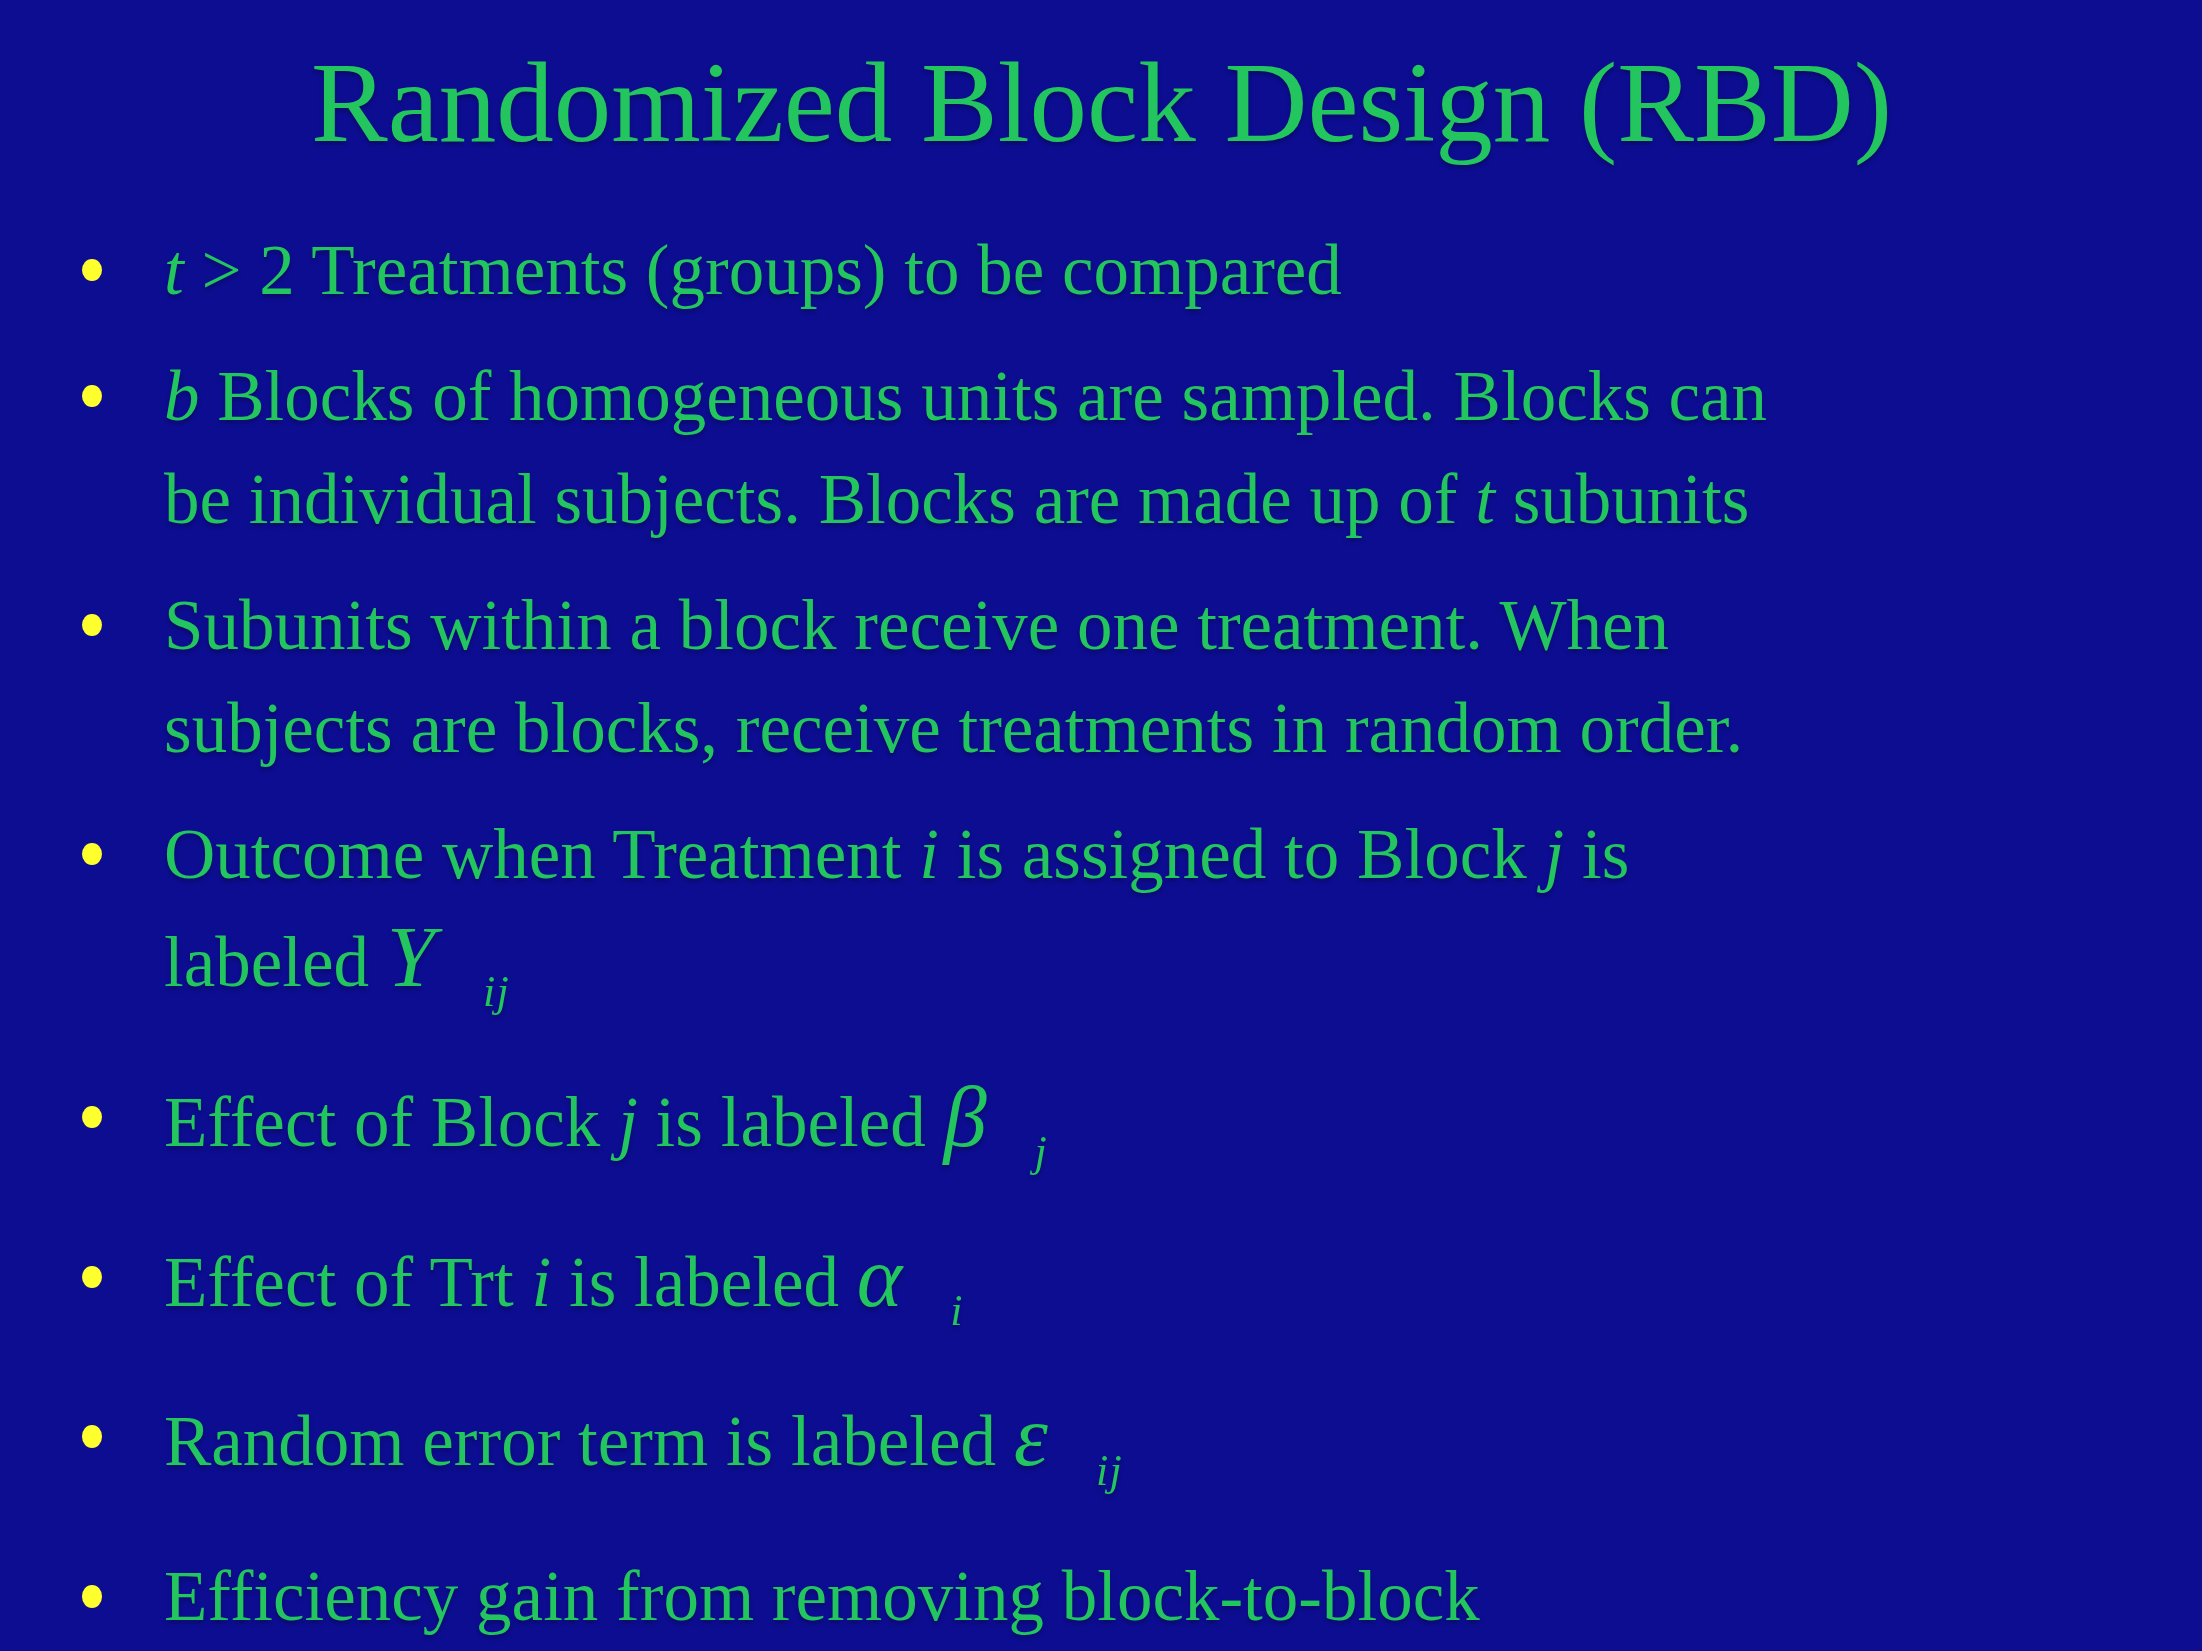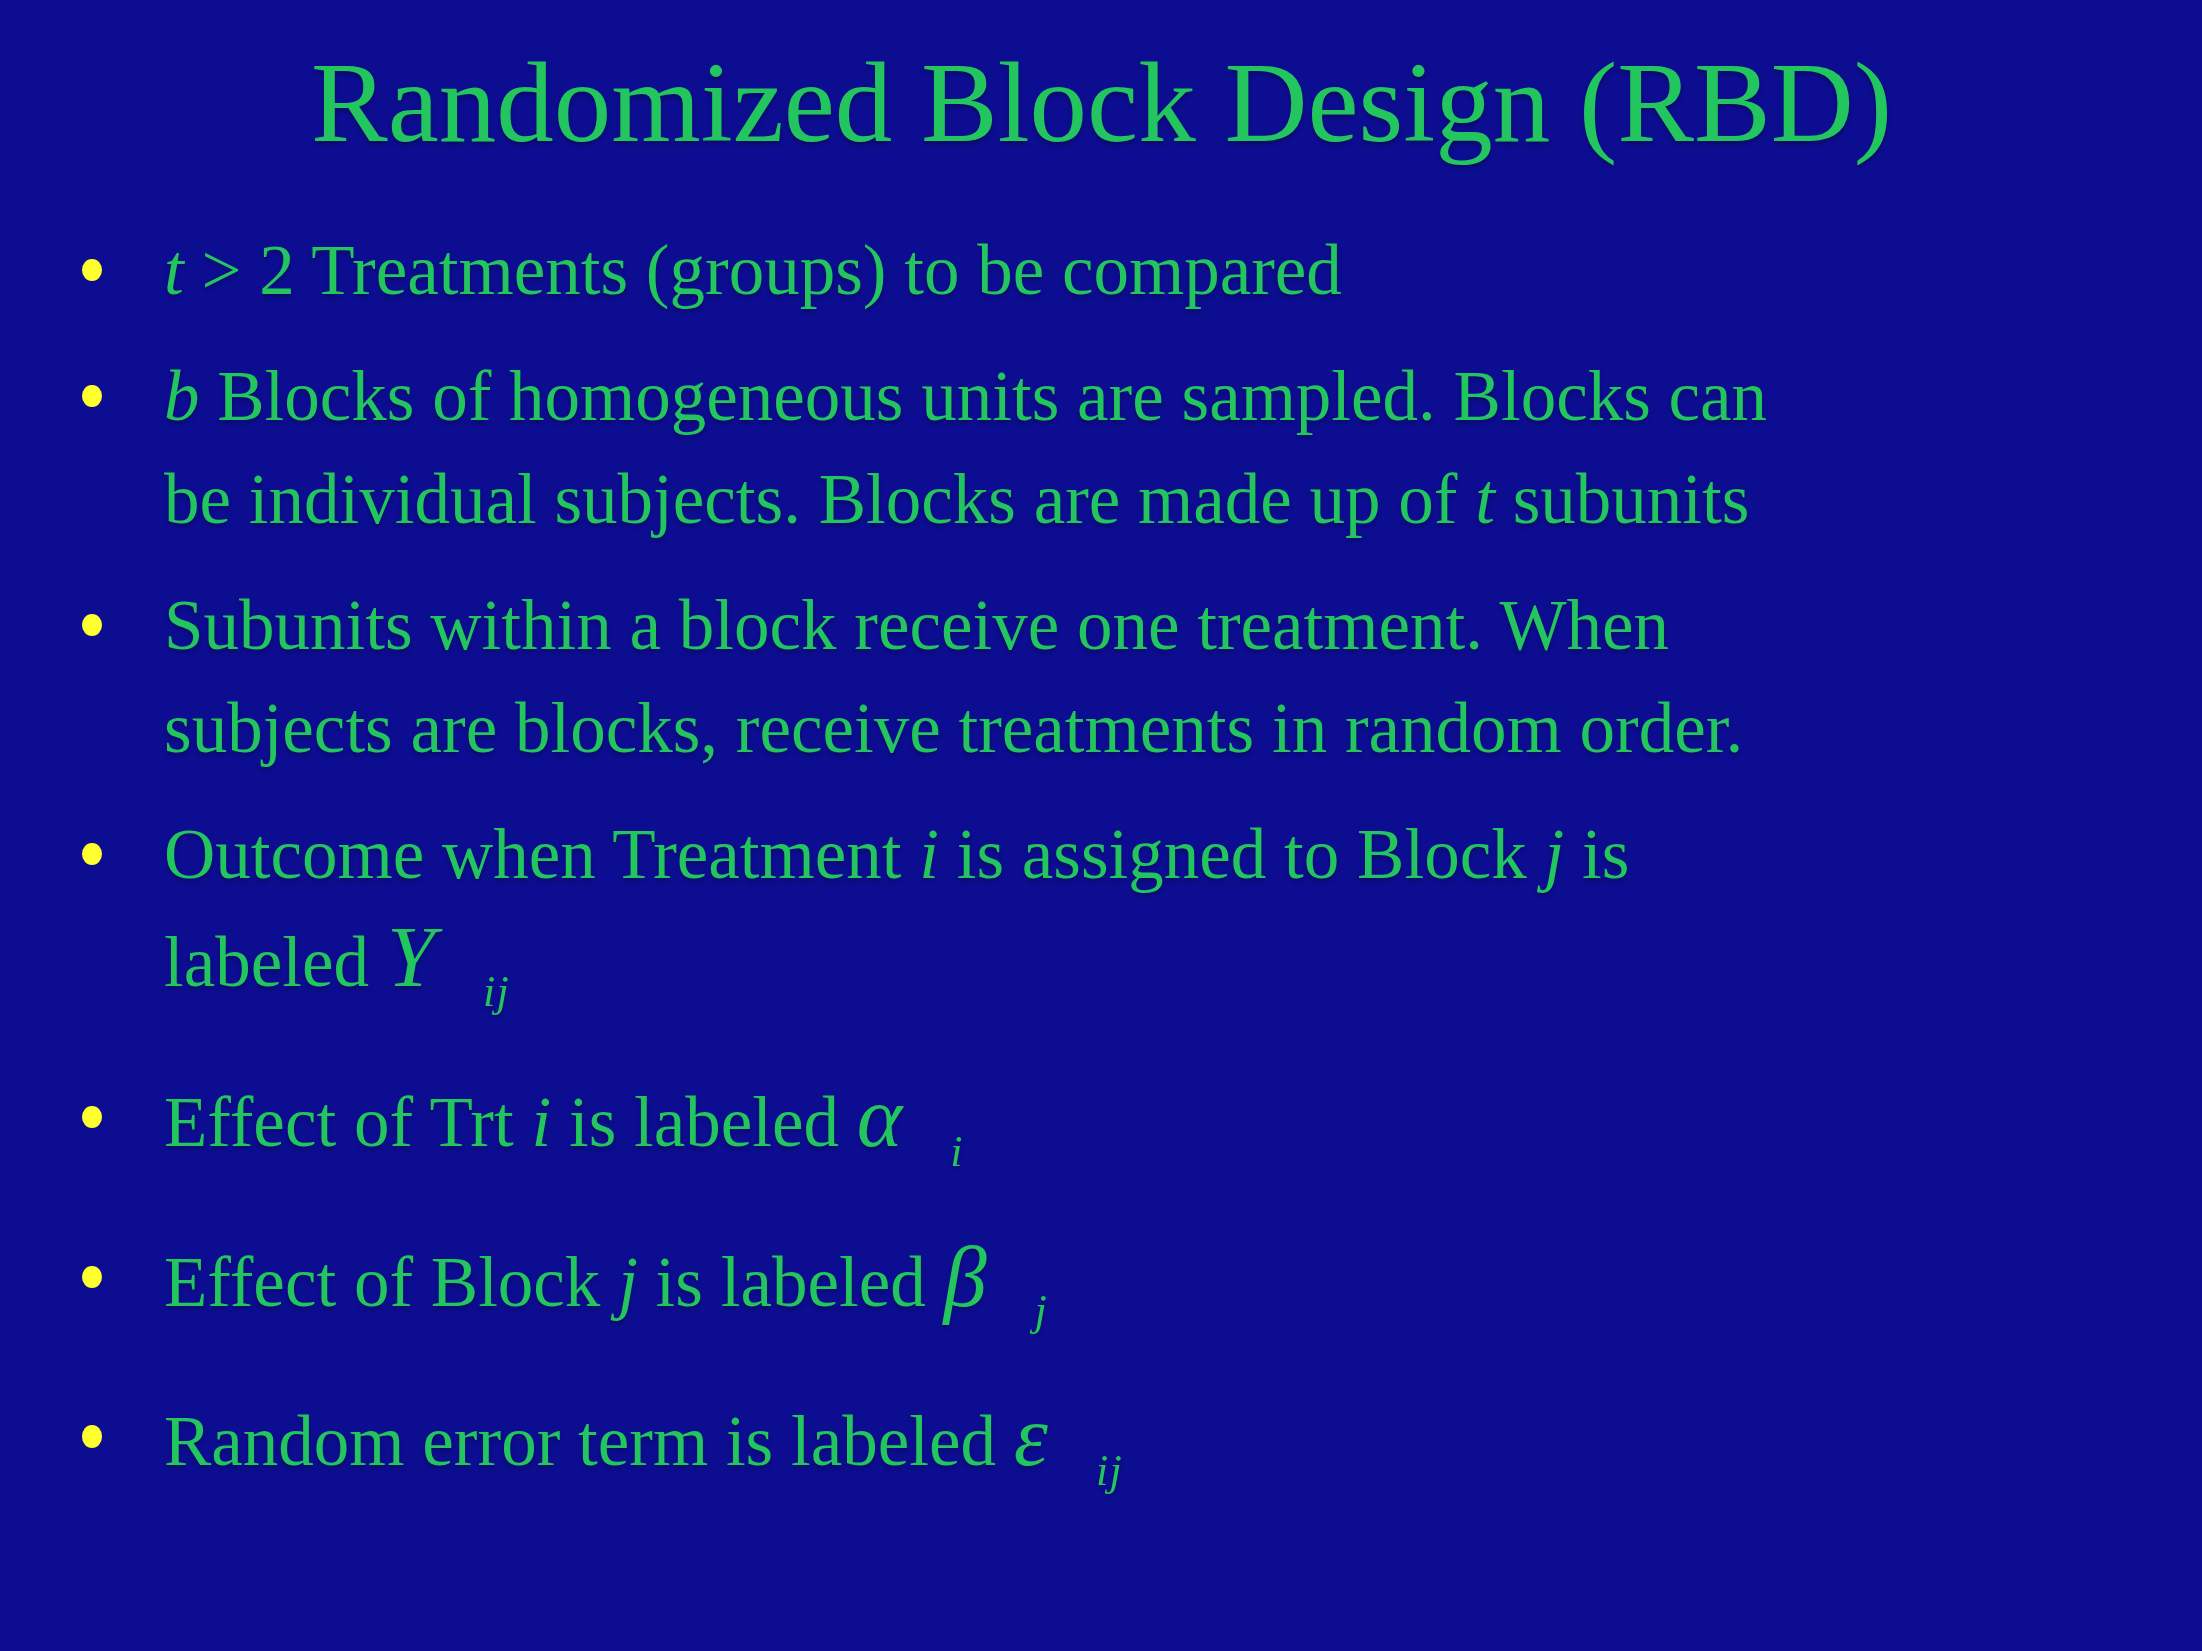--- a/index.html
+++ b/index.html
@@ -72,18 +72,19 @@
 </head>
 <body>
 
 <div class="slide" style="background: rgb(13, 13, 146); color: #22c55e;">
   <h1 class="slide-title">Randomized Block Design (RBD)</h1>
   <ul class="bullet-list" id="bullet-list">
       <li class="bullet-item"><span class="dot" style="background: rgb(255, 255, 46);"></span><span class="content"><span class="seg-i">t</span><span class="seg-n"> &gt; 2 Treatments (groups) to be compared</span></span></li>
       <li class="bullet-item"><span class="dot" style="background: rgb(255, 255, 46);"></span><span class="content"><span class="seg-i">b</span><span class="seg-n"> Blocks of homogeneous units are sampled. Blocks can</span><br><span class="seg-n">be individual subjects. Blocks are made up of </span><span class="seg-i">t</span><span class="seg-n"> subunits</span></span></li>
       <li class="bullet-item"><span class="dot" style="background: rgb(255, 255, 46);"></span><span class="content"><span class="seg-n">Subunits within a block receive one treatment. When</span><br><span class="seg-n">subjects are blocks, receive treatments in random order.</span></span></li>
       <li class="bullet-item"><span class="dot" style="background: rgb(255, 255, 46);"></span><span class="content"><span class="seg-n">Outcome when Treatment </span><span class="seg-i">i</span><span class="seg-n"> is assigned to Block </span><span class="seg-i">j</span><span class="seg-n"> is</span><br><span class="seg-n">labeled </span><span class="seg-v">Y</span><span class="seg-s">ij</span></span></li>
+      <li class="bullet-item"><span class="dot" style="background: rgb(255, 255, 46);"></span><span class="content"><span class="seg-n">Effect of Block </span><span class="seg-i">j</span><span class="seg-n"> is labeled </span><span class="seg-v">β</span><span class="seg-s">j</span></span></li>
       <li class="bullet-item"><span class="dot" style="background: rgb(255, 255, 46);"></span><span class="content"><span class="seg-n">Effect of Trt </span><span class="seg-i">i</span><span class="seg-n"> is labeled </span><span class="seg-v">α</span><span class="seg-s">i</span></span></li>
-      <li class="bullet-item"><span class="dot" style="background: rgb(255, 255, 46);"></span><span class="content"><span class="seg-n">Effect of Block </span><span class="seg-i">j</span><span class="seg-n"> is labeled </span><span class="seg-v">β</span><span class="seg-s">j</span></span></li>
       <li class="bullet-item"><span class="dot" style="background: rgb(255, 255, 46);"></span><span class="content"><span class="seg-n">Random error term is labeled </span><span class="seg-v">ε</span><span class="seg-s">ij</span></span></li>
+      <li class="bullet-item"><span class="dot" style="background: rgb(255, 255, 46);"></span><span class="content"><span class="seg-n">Efficiency gain from removing block-to-block</span><br></span></li>
     </ul>
 </div>
 
 
 </body></html>

